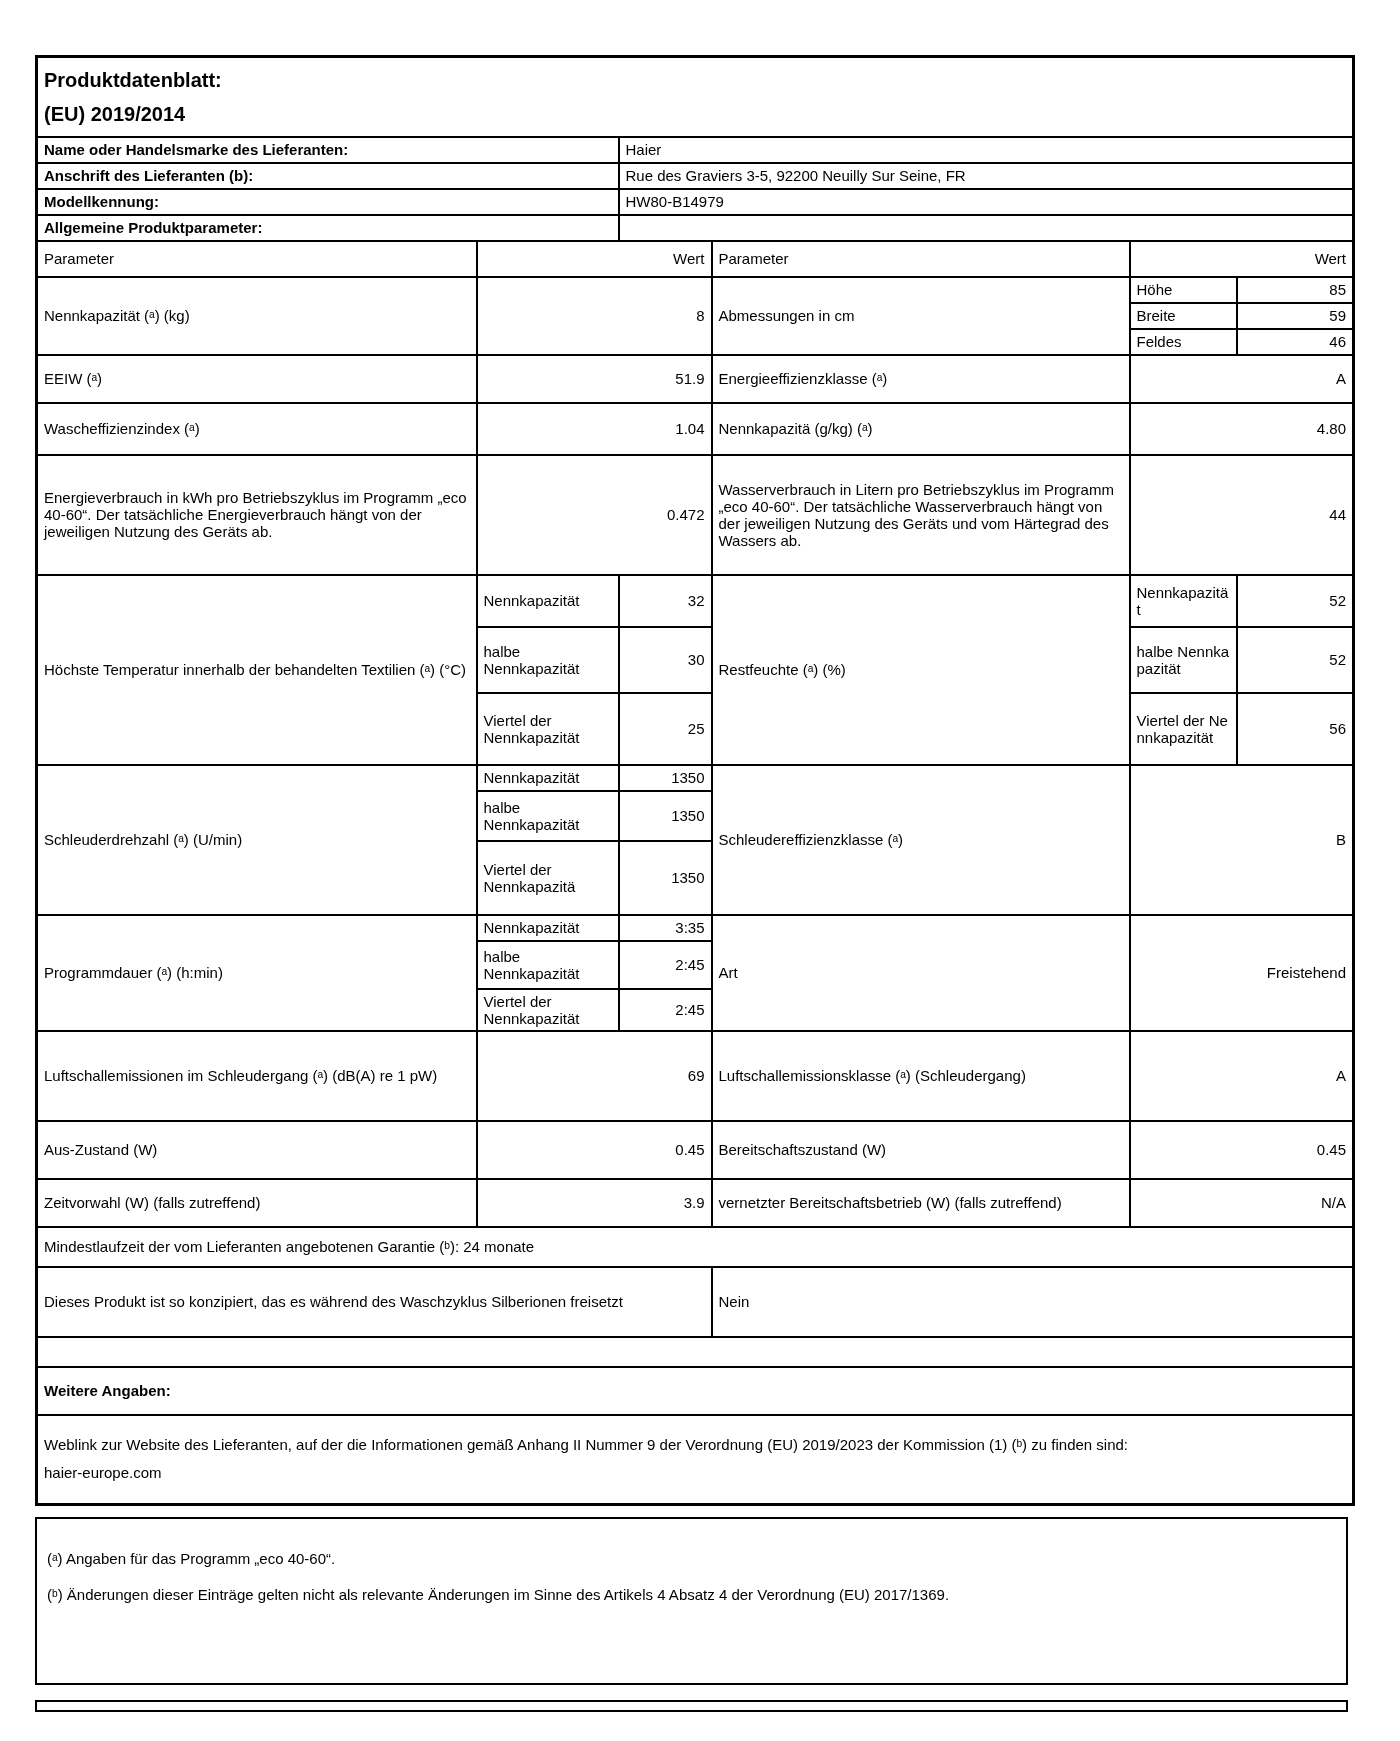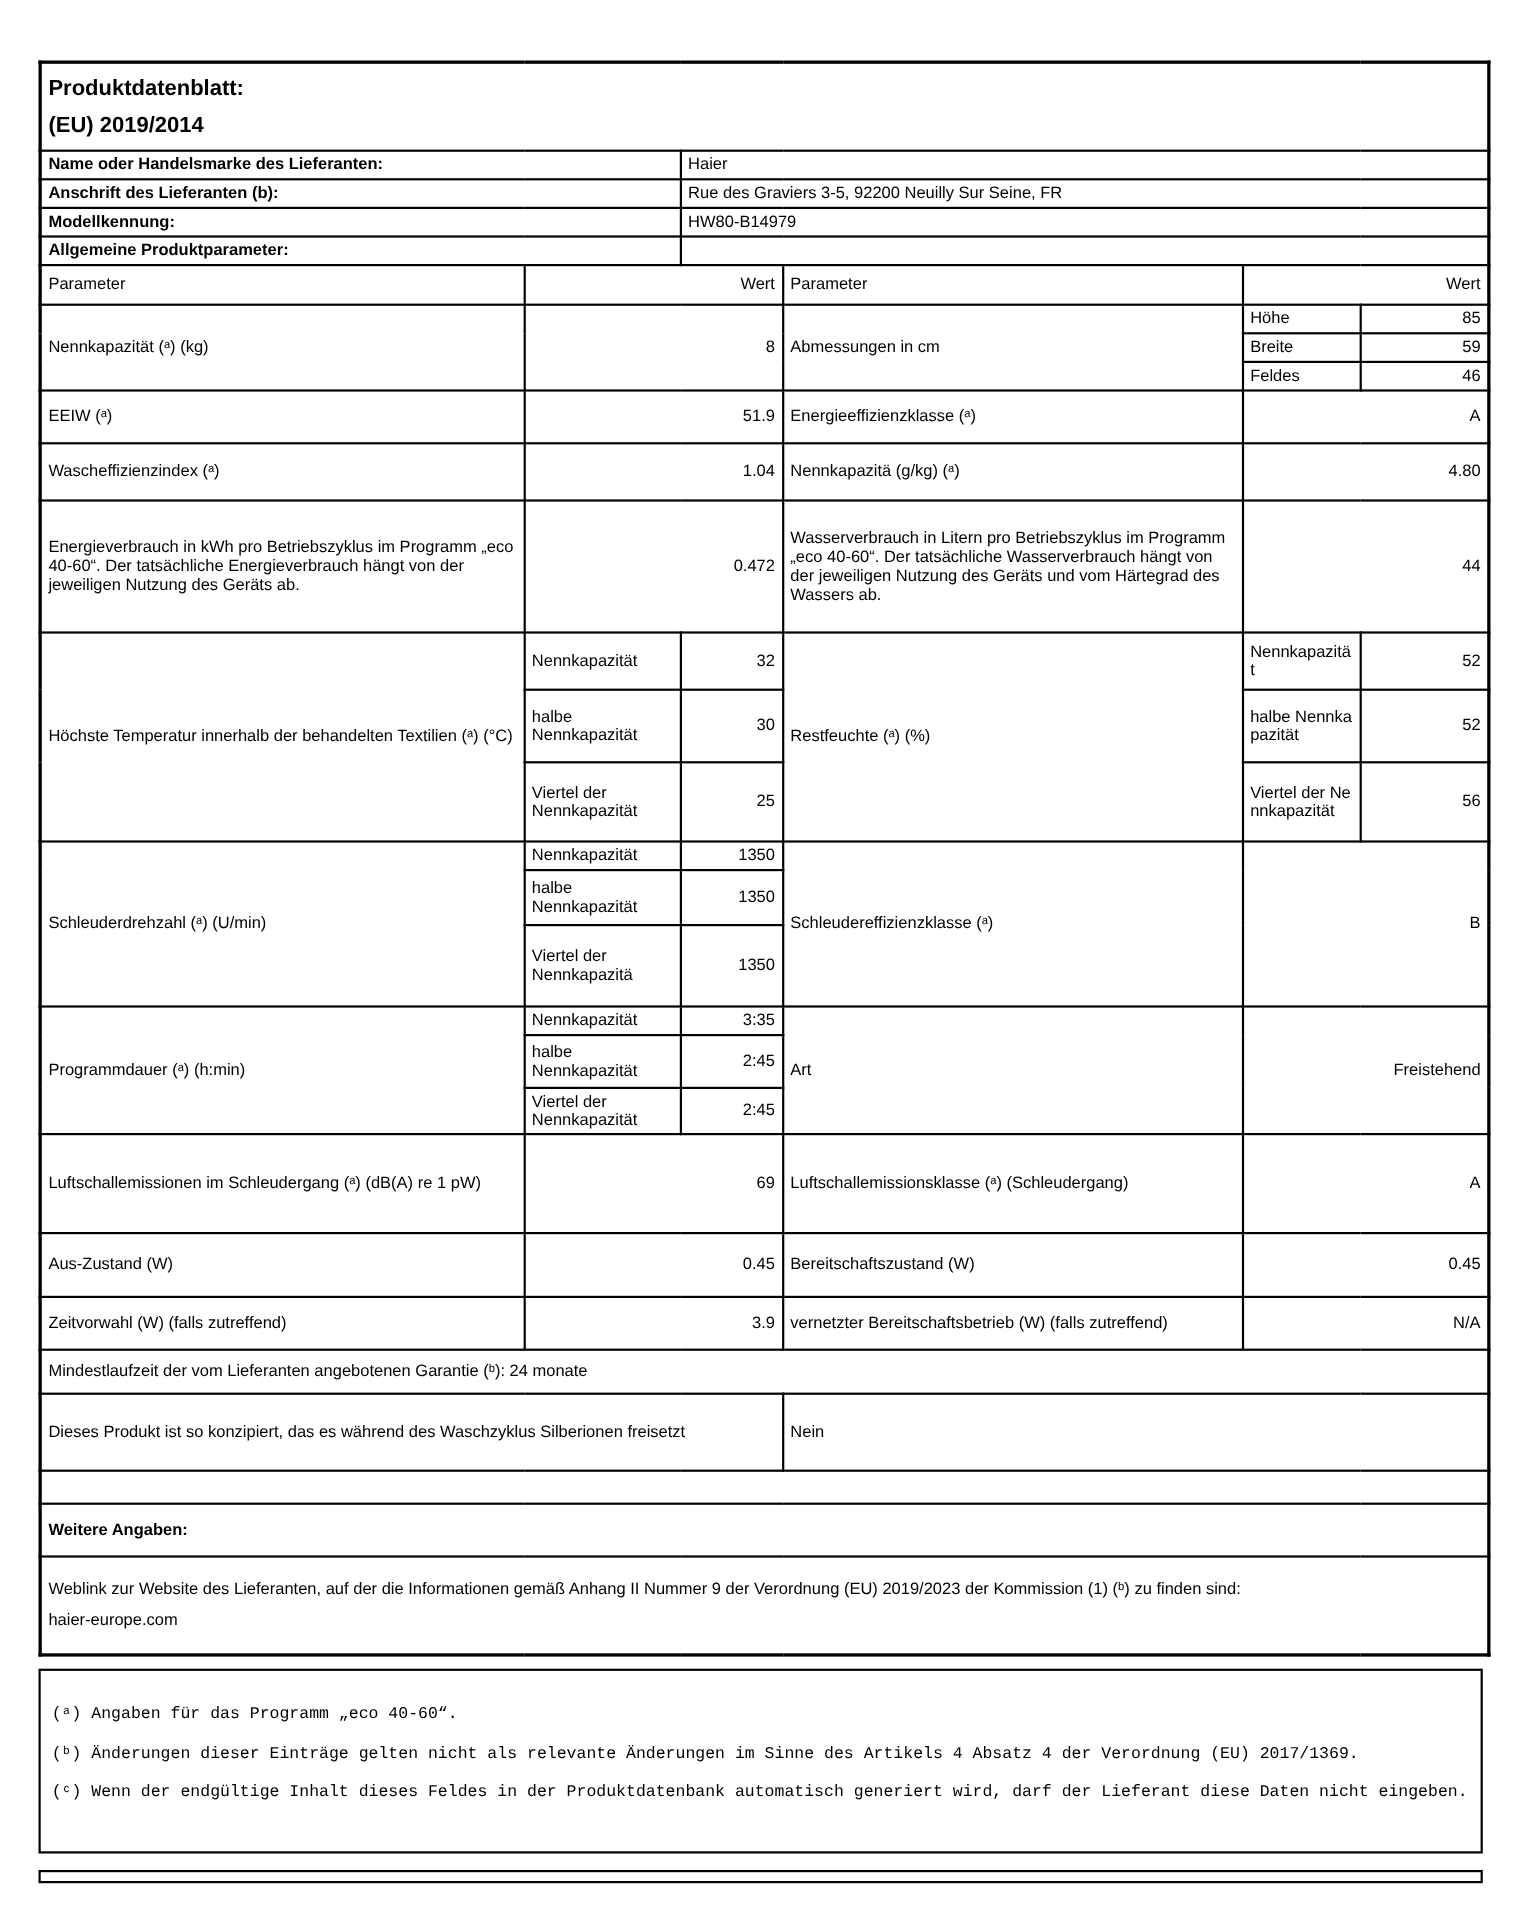--- a/index.html
+++ b/index.html
@@ -41,21 +41,21 @@
   .h-delay{height:48px;}
   .h-guar{height:40px;}
   .h-silver{height:70px;}
   .h-empty{height:30px;}
   .h-weitere{height:48px;}
   .h-web{height:90px;padding-left:33px;}
   .weblink-line{display:block;line-height:1.9;}
   .footbox{
     position:absolute;left:35px;top:1517px;width:1313px;height:168px;
     border:2px solid #000;box-sizing:border-box;
-    padding:30px 10px 8px 10px;font-size:15px;font-family:Liberation Mono, monospace;
+    padding:30px 10px 8px 10px;font-size:15px;
   }
   .footbox p{margin:0 0 16px 0;line-height:1.3;}
   .bottom-strip{
     position:absolute;left:35px;top:1700px;width:1313px;height:12px;
     border:2px solid #000;box-sizing:border-box;background:#fff;
   }
 </style>
 </head>
 <body>
 
@@ -237,18 +237,17 @@
         <span class="weblink-line">Weblink zur Website des Lieferanten, auf der die Informationen gemäß Anhang II Nummer 9 der Verordnung (EU) 2019/2023 der Kommission (1) (ᵇ) zu finden sind:</span>
         <span class="weblink-line">haier-europe.com</span>
       </td>
     </tr>
   </tbody>
     </table>
 
   <div class="footbox">
     <p>(ᵃ) Angaben für das Programm „eco 40-60“.</p>
     <p>(ᵇ) Änderungen dieser Einträge gelten nicht als relevante Änderungen im Sinne des Artikels 4 Absatz 4 der Verordnung (EU) 2017/1369.</p>
-    <p>(ᶜ) Wenn der endgültige Inhalt dieses Feldes in der Produktdatenbank automatisch generiert wird, darf der Lieferant diese Daten nicht eingeben.</p>
   </div>
 
   <div class="bottom-strip"></div>
 
 </div>
 
 </body></html>

